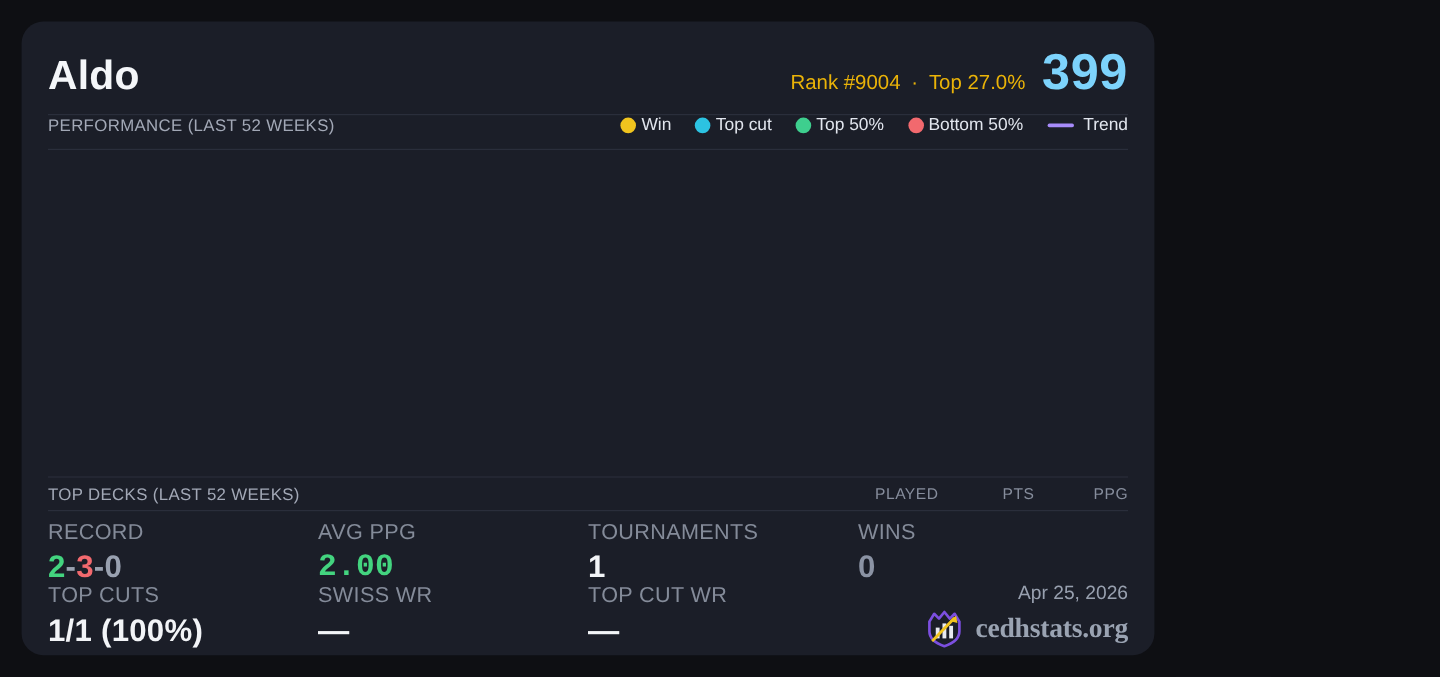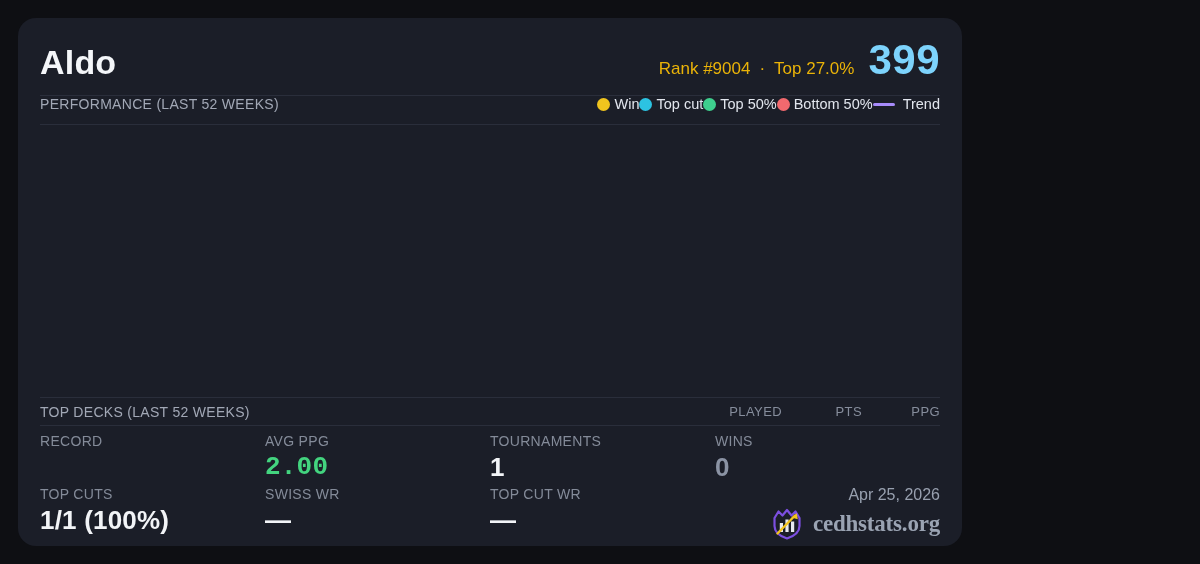--- a/index.html
+++ b/index.html
@@ -22,21 +22,21 @@
   .header-row { display: flex; justify-content: space-between; align-items: baseline; height: 50px; }
   .player-name { font-size: 34px; font-weight: 700; color: #f4f6f9; letter-spacing: 0.2px; }
   .header-right { display: flex; align-items: baseline; gap: 14px; }
   .rank-line { font-size: 17px; color: #eab308; display: flex; gap: 9px; align-items: baseline; }
   .score { font-size: 42px; font-weight: 700; letter-spacing: 0.5px; }
   .hr1 { margin-top: 9px; }
 
   
   .perf-row { height: 28px; display: flex; justify-content: space-between; align-items: flex-start; }
   .section-title { font-size: 14px; color: #a2a8b6; letter-spacing: 0.3px; }
-  .legend { display: flex; align-items: center; }
+  .legend { display: flex; align-items: center; gap: 20px; }
   .legend-item { display: flex; align-items: center; gap: 4px; font-size: 14.5px; color: #e2e6ee; }
   .legend-dot { width: 13px; height: 13px; border-radius: 50%; display: inline-block; }
   .legend-line { width: 22px; height: 3px; border-radius: 2px; display: inline-block; margin-right: 4px; }
 
   
   .chart-area { flex: 1 1 auto; }
 
   
   .decks-row { height: 27px; display: flex; justify-content: space-between; align-items: center; }
   .decks-cols { display: flex; }
@@ -46,21 +46,21 @@
   .deck-col.c2 { width: 78px; }
 
   
   .stats-grid {
     margin-top: 7px;
     display: grid;
     grid-template-columns: repeat(4, 1fr);
     grid-auto-rows: 50px;
     row-gap: 3px;
   }
-  .stat-label { font-size: 14px; color: #848b99; letter-spacing: 0.3px; }
+  .stat-label { font-size: 18px; color: #848b99; letter-spacing: 0.3px; }
   .stat-value { font-size: 26px; font-weight: 700; color: #f2f4f7; margin-top: 3px; letter-spacing: 0.2px; }
   .stat-value .dim { color: #99a1b0; }
   .value-gray { color: #8b93a4; }
 
   
   .footer-cell { display: flex; flex-direction: column; align-items: flex-end; justify-content: flex-start; }
   .footer-date { font-size: 16px; color: #98a0af; }
   .brand-row { display: flex; align-items: center; gap: 8px; margin-top: 2px; font-family: Liberation Serif, serif; }
   .brand-text { font-size: 23px; font-weight: 700; color: #9aa3b2; letter-spacing: -0.2px; }
 </style>
@@ -124,20 +124,21 @@
         <span class="deck-col c2">PPG</span>
       </div>
     </div>
 
     <div class="divider"></div>
 
     <div class="stats-grid">
 
       <div class="stat-cell">
         <div class="stat-label">RECORD</div>
+        <div class="stat-value"><span style="color: rgb(67, 212, 127);">2</span><span class="dim">-</span><span style="color: rgb(242, 105, 110);">3</span><span class="dim">-</span><span class="dim">0</span></div>
       </div>
 
       <div class="stat-cell">
         <div class="stat-label">AVG PPG</div>
         <div class="stat-value" style="color: rgb(67, 212, 127); font-family: Liberation Mono, monospace;">2.00</div>
       </div>
 
       <div class="stat-cell">
         <div class="stat-label">TOURNAMENTS</div>
         <div class="stat-value">1</div>

